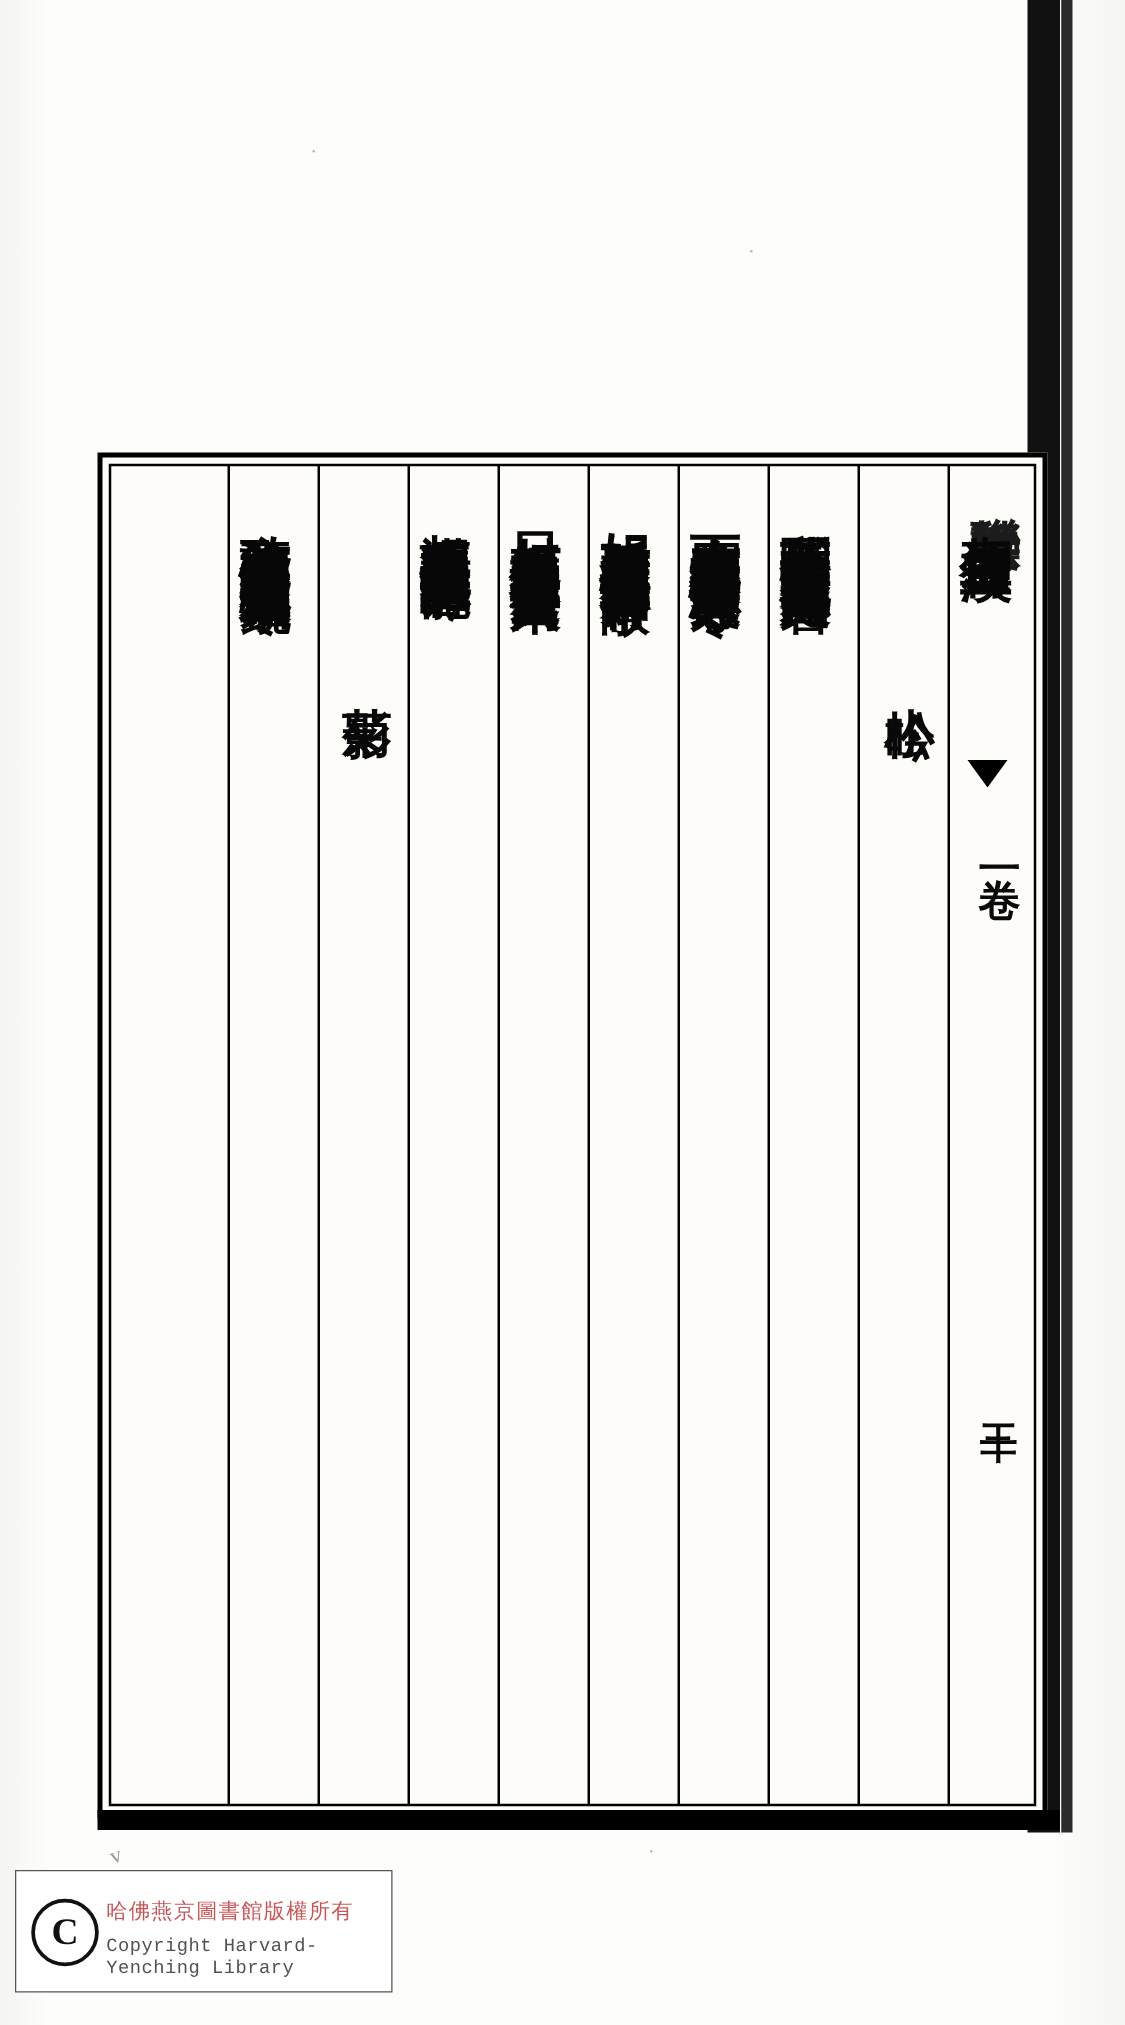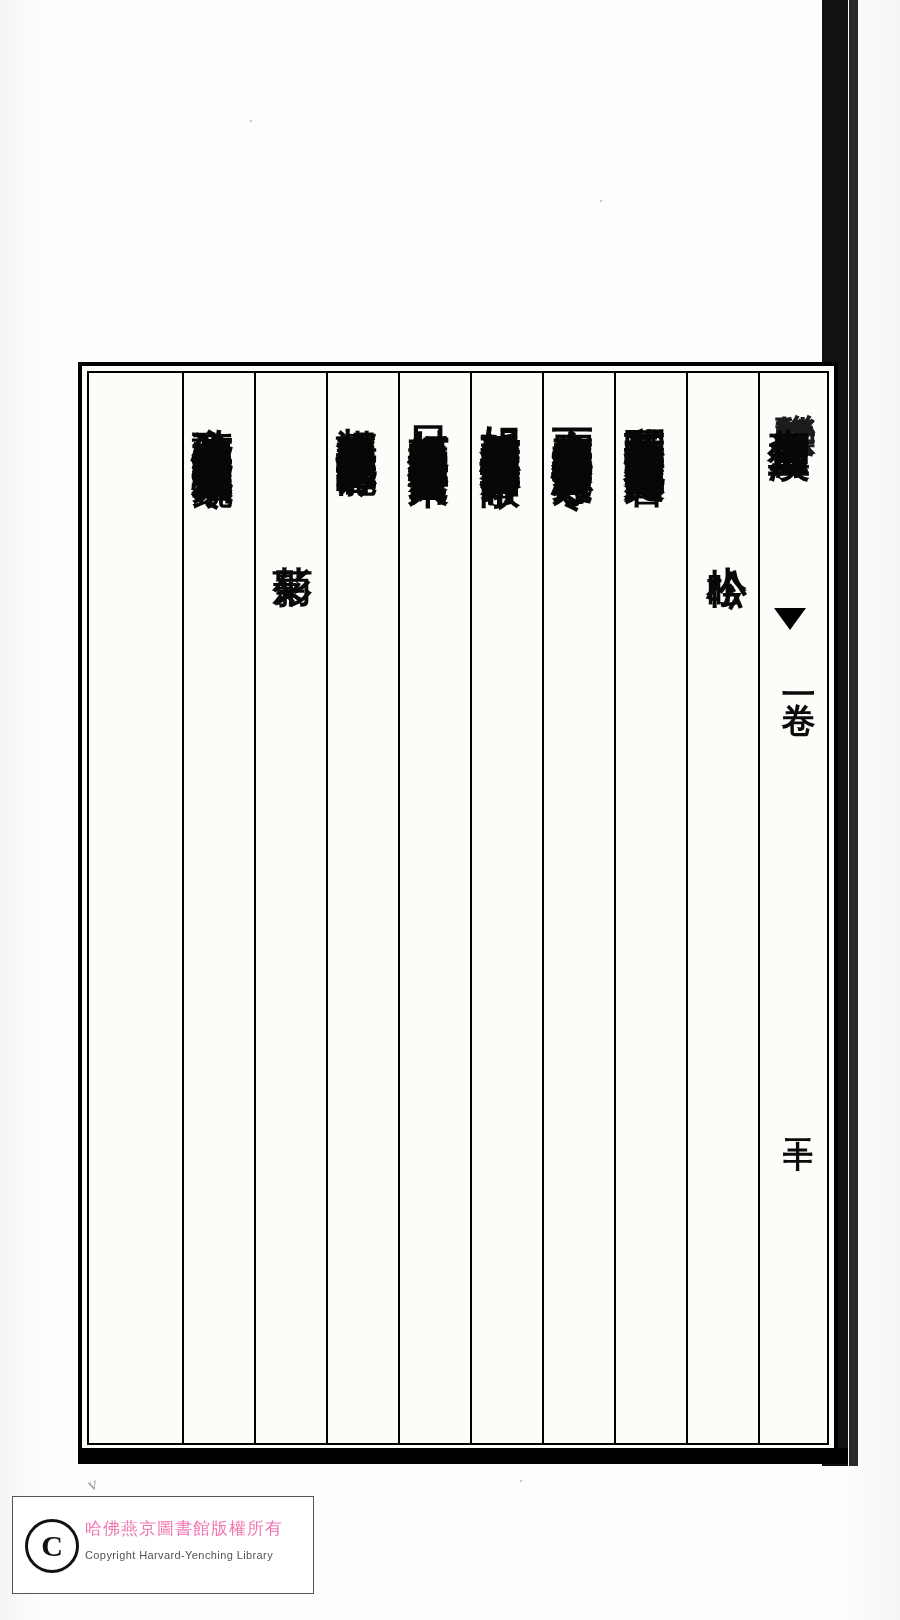--- a/index.html
+++ b/index.html
@@ -198,31 +198,31 @@
     align-items: center;
     justify-content: center;
     line-height: 1;
   }
   .stamp-cjk {
     position: absolute;
     left: 72px;
     top: 20px;
     font-family: "DejaVu Serif", serif;
     font-size: 17px;
-    color: #ec4899;
+    color: #b91c1c;
     letter-spacing: 1px;
     opacity: .75;
     text-align: right;
   }
   .stamp-en {
     position: absolute;
     left: 72px;
     top: 52px;
-    font-family: Liberation Sans, sans-serif;
-    font-size: 11px;
+    font-family: Liberation Mono, monospace;
+    font-size: 15px;
     color: #333;
     letter-spacing: .4px;
     opacity: .85;
   }
 
   
   .pencil {
     position: absolute;
     left: 88px;
     top: 1474px;

